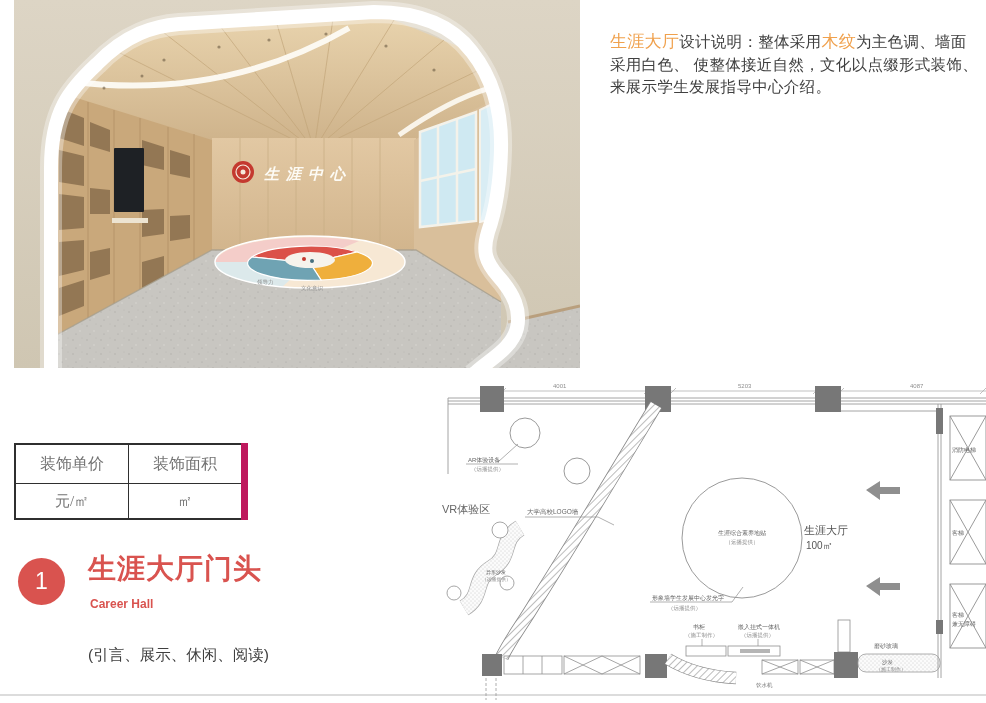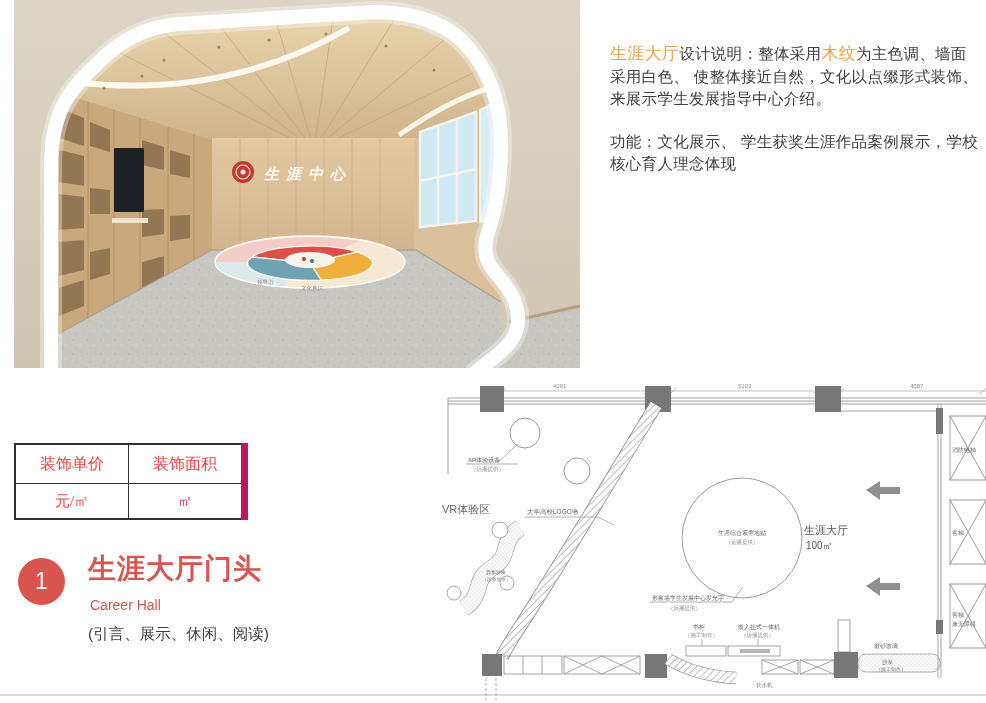--- a/index.html
+++ b/index.html
@@ -2,38 +2,38 @@
 <html><head>
 <meta charset="utf-8">
 <style>
   html,body{margin:0;padding:0;background:#fff;}
   #page{position:relative;width:986px;height:703px;background:#fff;overflow:hidden;
         font-family:"Liberation Sans","DejaVu Sans",sans-serif;}
 
   
   .desc{position:absolute;left:610px;top:30px;width:372px;color:#404040;
         font-size:15.5px;line-height:1.42;letter-spacing:.3px;}
-  .desc p{margin:12px 0 21px 0;}
+  .desc p{margin:0 0 21px 0;}
   .hl-big{color:#F0A14D;font-size:17px;}
 
   
   .ptable{position:absolute;left:14px;top:443px;border-collapse:collapse;
-          font-family:"Liberation Serif","DejaVu Serif",serif;color:#ef4444;padding-left:46px;}
+          font-family:"Liberation Serif","DejaVu Serif",serif;color:#737373;padding-left:46px;}
   .ptable td{border:1px solid #2f2f2f;width:110px;text-align:center;}
   .ptable tr.hd td{height:36px;font-size:16px;border-top:2px solid #2f2f2f;}
   .ptable tr.vl td{height:32px;font-size:15px;border-bottom:2px solid #2f2f2f;}
   .ptable td:first-child{border-left:2px solid #2f2f2f;}
   .ptable td:last-child{border-right:7px solid #be185d;}
 
   
   .num-circle{position:absolute;left:18px;top:558px;width:47px;height:47px;border-radius:50%;
               background:#D9534F;color:#fff;font-size:23px;display:flex;align-items:center;justify-content:center;}
   .sec-title{position:absolute;left:88px;top:550px;color:#D9534F;font-size:28px;font-weight:bold;letter-spacing:1px;}
-  .sec-sub{position:absolute;left:90px;top:597px;color:#D9534F;font-size:14px;font-weight:normal;}
-  .sec-note{position:absolute;left:88px;top:624px;color:#3f3f3f;font-size:15.5px;}
+  .sec-sub{position:absolute;left:90px;top:597px;color:#D9534F;font-size:12px;font-weight:bold;}
+  .sec-note{position:absolute;left:88px;top:645px;color:#3f3f3f;font-size:15.5px;}
 
   .bottom-rule{position:absolute;left:0;top:694px;width:986px;height:2px;background:#dcdcdc;}
 
   .photo{position:absolute;left:14px;top:0;width:566px;height:368px;}
   .plan{position:absolute;left:440px;top:378px;width:546px;height:325px;}
   svg text{font-family:"Liberation Sans","DejaVu Sans",sans-serif;}
 </style>
 </head>
 <body>
 
@@ -173,21 +173,20 @@
     <path d="M 37,375 L 37,168 C 37,112 55,90 83,64 C 112,34 140,26 165,24 L 360,12
              C 410,12 440,28 458,52 C 480,80 488,115 487,150 C 486,190 480,215 474,232
              C 468,252 472,262 484,276 C 500,294 507,310 503,328 C 498,348 478,358 462,372 L 458,375" fill="none" stroke="#ffffff" stroke-width="22" stroke-linejoin="round" opacity="0.35"></path>
     <path d="M 37,375 L 37,168 C 37,112 55,90 83,64 C 112,34 140,26 165,24 L 360,12
              C 410,12 440,28 458,52 C 480,80 488,115 487,150 C 486,190 480,215 474,232
              C 468,252 472,262 484,276 C 500,294 507,310 503,328 C 498,348 478,358 462,372 L 458,375" fill="none" stroke="#ffffff" stroke-width="14" stroke-linejoin="round"></path>
   </svg>
 
   <div class="desc">
     <p><span class="hl-big">生涯大厅</span><span>设计说明：整体采用</span><span class="hl-big">木纹</span><span>为主色调、墙面采用白色、 使整体接近自然，文化以点缀形式装饰、 来展示学生发展指导中心介绍。</span></p>
-    <p>功能：文化展示、 学生获奖生涯作品案例展示，学校核心育人理念体现</p>
   </div>
 
   <table class="ptable">
     <tbody>
         <tr class="hd">
       <td>装饰单价</td>
       <td>装饰面积</td>
     </tr>
     <tr class="vl">
       <td>元/㎡</td>

